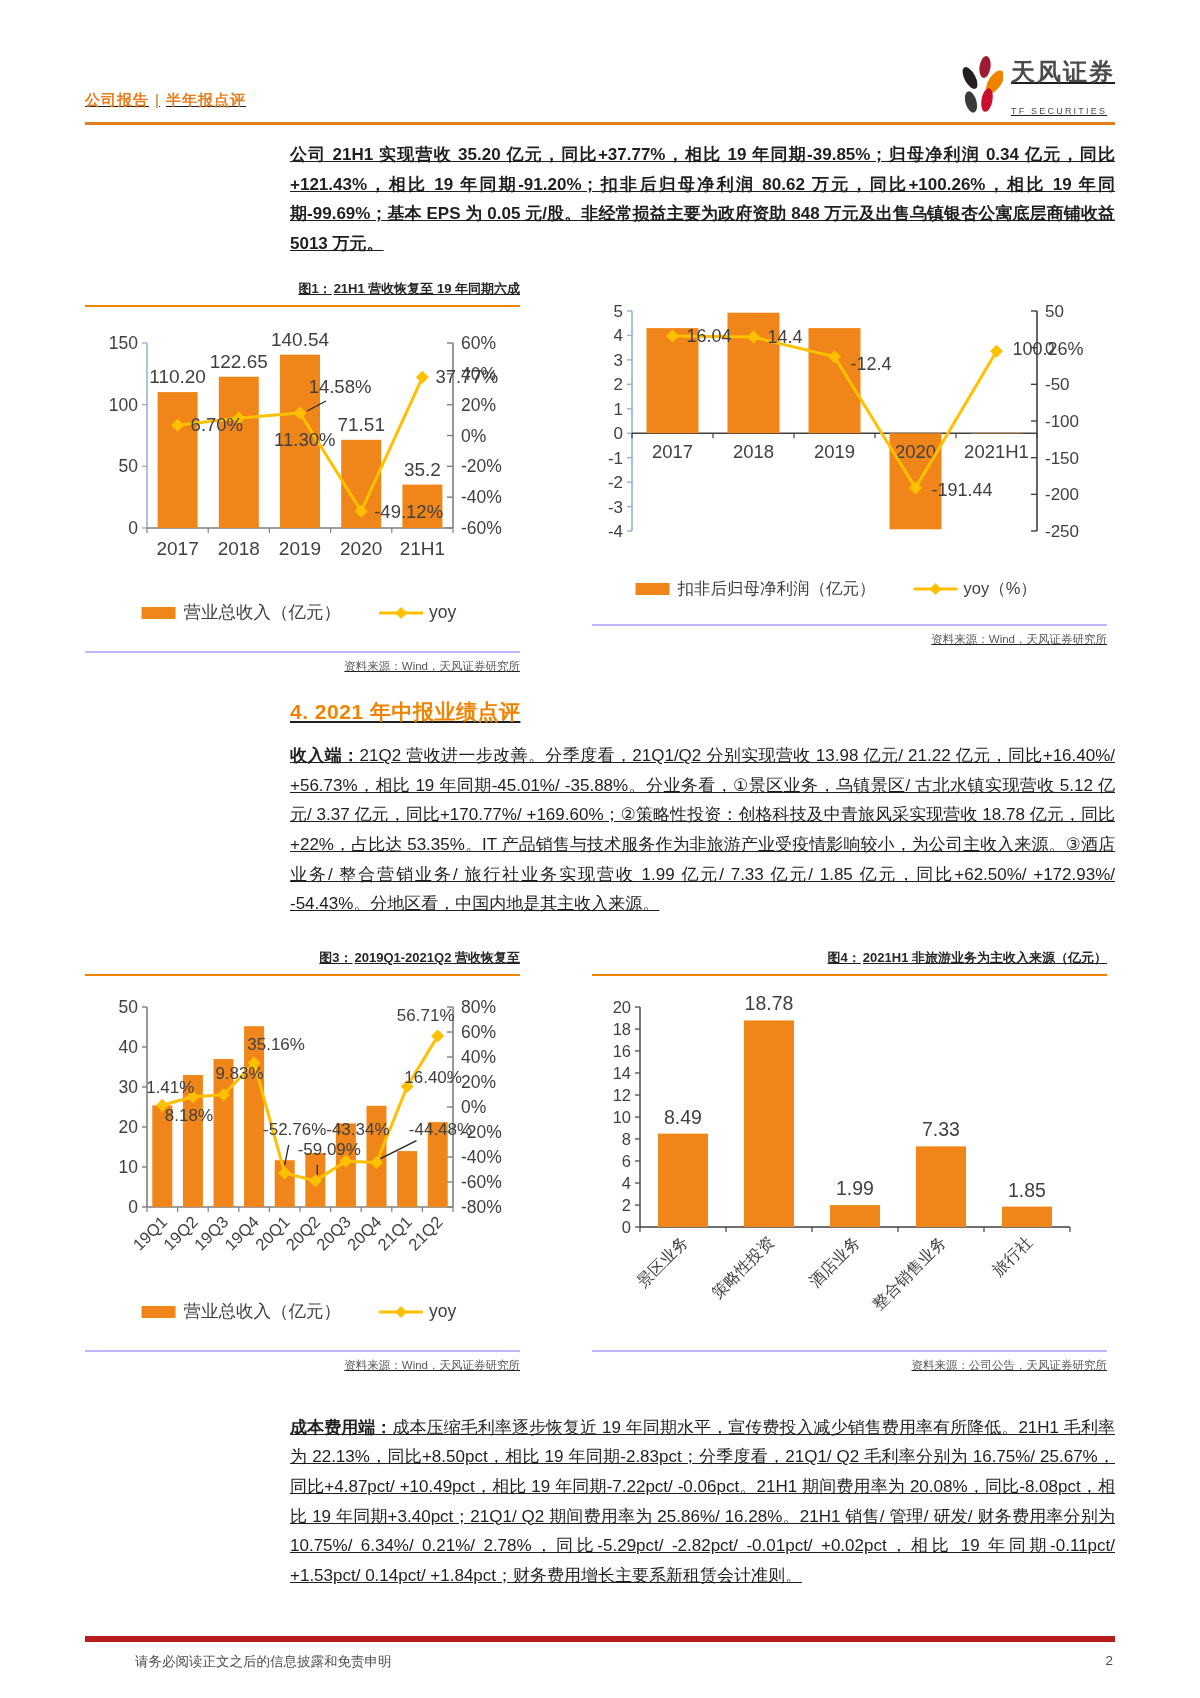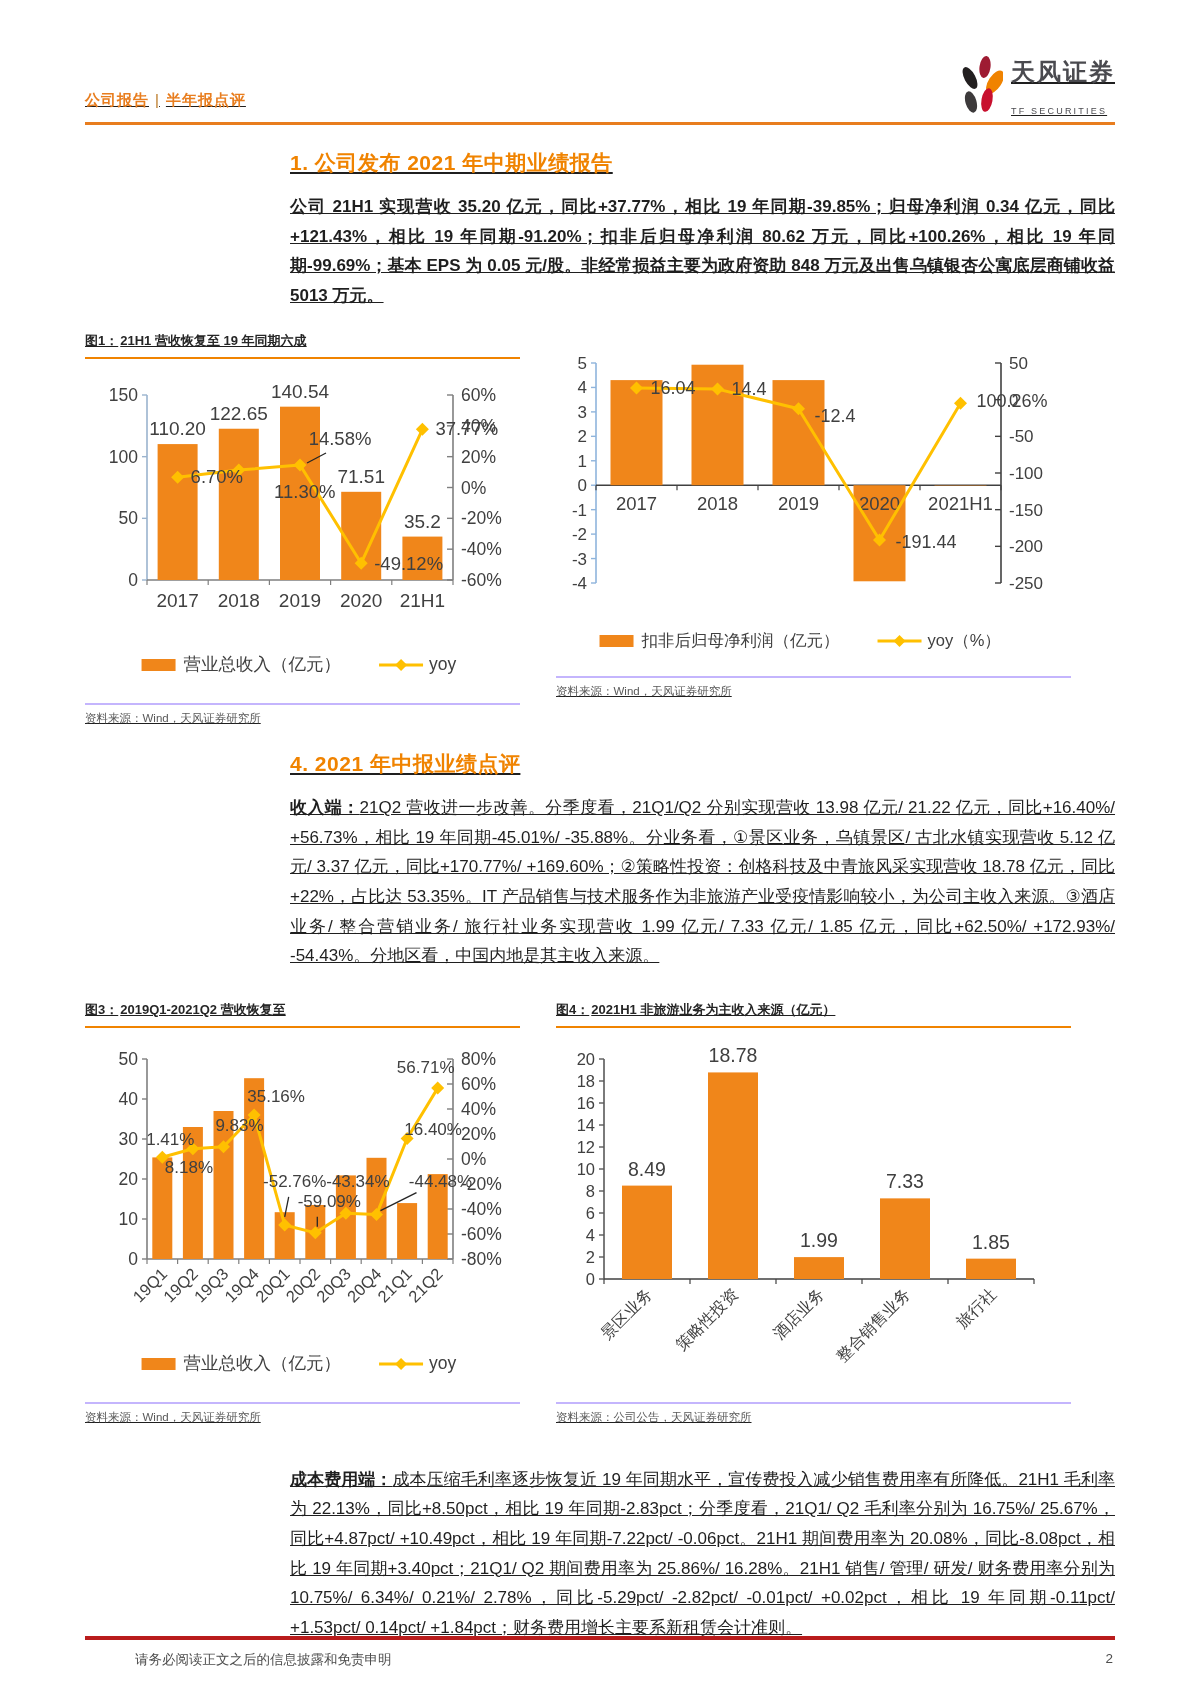--- a/index.html
+++ b/index.html
@@ -16,31 +16,31 @@
   .brand-en { font-size:9px; color:#4a4a4f; letter-spacing:2.2px; margin-top:18px; }
   .header-rule { height:3px; background:#e87d1e; margin-top:6px; }
 
   
   h1.sec-title { margin:24px 0 0 205px; font-size:21px; font-weight:bold; color:#f08300; letter-spacing:0.5px; }
   .para { margin:15px 0 0 205px; font-size:17px; line-height:1.74; text-align:justify; color:#1f1f1f; }
   .para.bold { font-weight:bold; }
   .para b { font-weight:bold; }
 
   
-  .fig-row { display:flex; gap:36px; margin-top:22px; }
+  .fig-row { display:flex; gap:72px; margin-top:22px;text-align:right; }
   figure.fig { width:435px; }
   figure.fig.wide { width:515px; }
   figcaption { font-size:13px; font-weight:bold; color:#262626; padding-bottom:7px; border-bottom:2.5px solid #f08300; }
   figcaption .cap-prefix { margin-right:2px; }
   .chart-wrap { padding-top:6px; }
   svg text { font-family:"Liberation Sans","DejaVu Sans",sans-serif; }
   .source { border-top:2px solid #c4b5fd; margin-top:2px; padding-top:6px; font-size:11.5px; color:#595959; }
 
   
-  .footer { position:absolute; left:85px; right:85px; top:1636px; border-top:4px solid #b91c1c;
+  .footer { position:absolute; left:85px; right:85px; top:1636px; border-top:6px solid #b91c1c;
             padding:11px 2px 0 50px; display:flex; justify-content:space-between;
             font-size:13.5px; color:#4d4d4d; }
 </style>
 </head>
 <body>
 
 <div class="page">
 
   <div class="header">
     <div class="header-left">
@@ -55,21 +55,20 @@
         <ellipse cx="14" cy="46" rx="5.5" ry="11" fill="#3d3a3b" transform="rotate(-16 14 46)"></ellipse>
       </svg>
       <div>
         <div class="brand-cn">天风证券</div>
         <div class="brand-en">TF SECURITIES</div>
       </div>
     </div>
   </div>
   <div class="header-rule"></div>
 
-  <h1 class="sec-title">1. 公司发布 2021 年中期业绩报告</h1>
   <p class="para bold">公司 21H1 实现营收 35.20 亿元，同比+37.77%，相比 19 年同期-39.85%；归母净利润 0.34 亿元，同比+121.43%，相比 19 年同期-91.20%；扣非后归母净利润 80.62 万元，同比+100.26%，相比 19 年同期-99.69%；基本 EPS 为 0.05 元/股。非经常损益主要为政府资助 848 万元及出售乌镇银杏公寓底层商铺收益 5013 万元。</p>
 
   <div class="fig-row">
     <figure class="fig">
       <figcaption><span class="cap-prefix">图1：</span><span>21H1 营收恢复至 19 年同期六成</span></figcaption>
       <div class="chart-wrap"><svg id="chart0" viewBox="0 0 435 332" width="435" height="332">
             <line x1="62" y1="30" x2="62" y2="215" stroke="#9ab3ce" stroke-width="1.6"></line>
             <line x1="57" y1="215" x2="62" y2="215" stroke="#9ab3ce" stroke-width="1.4"></line>
             <text x="53" y="221.125" font-size="17.5" text-anchor="end" fill="#404040">0</text>
             <line x1="57" y1="153.33333333333334" x2="62" y2="153.33333333333334" stroke="#9ab3ce" stroke-width="1.4"></line>

